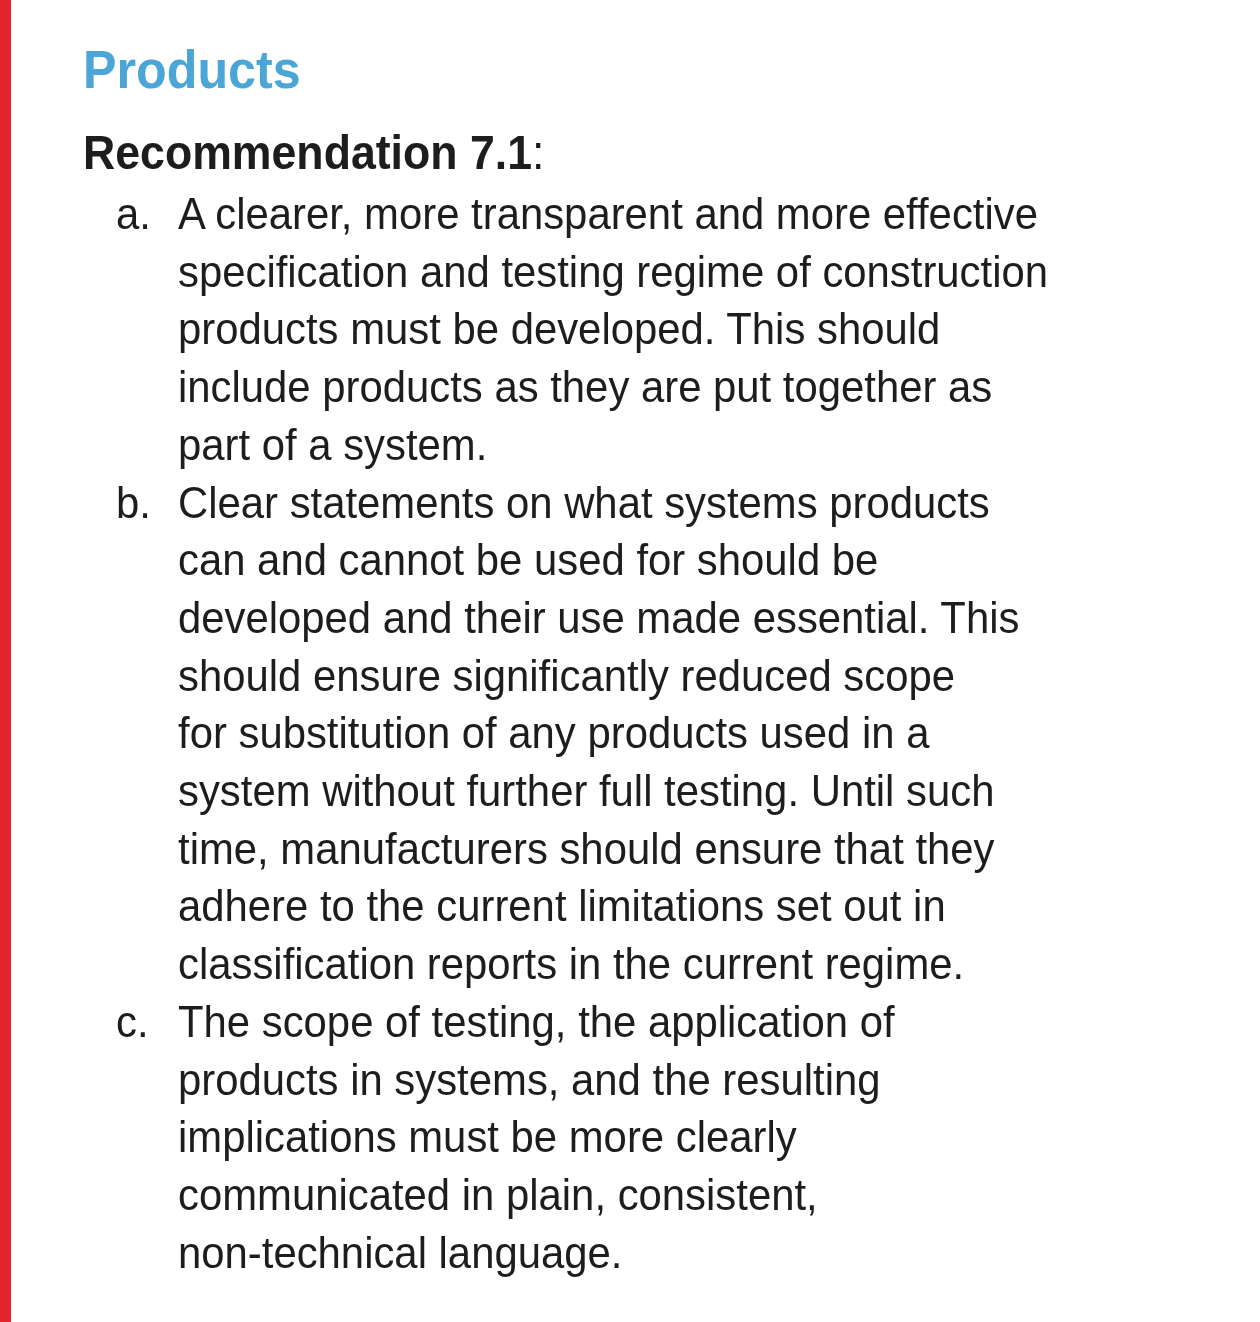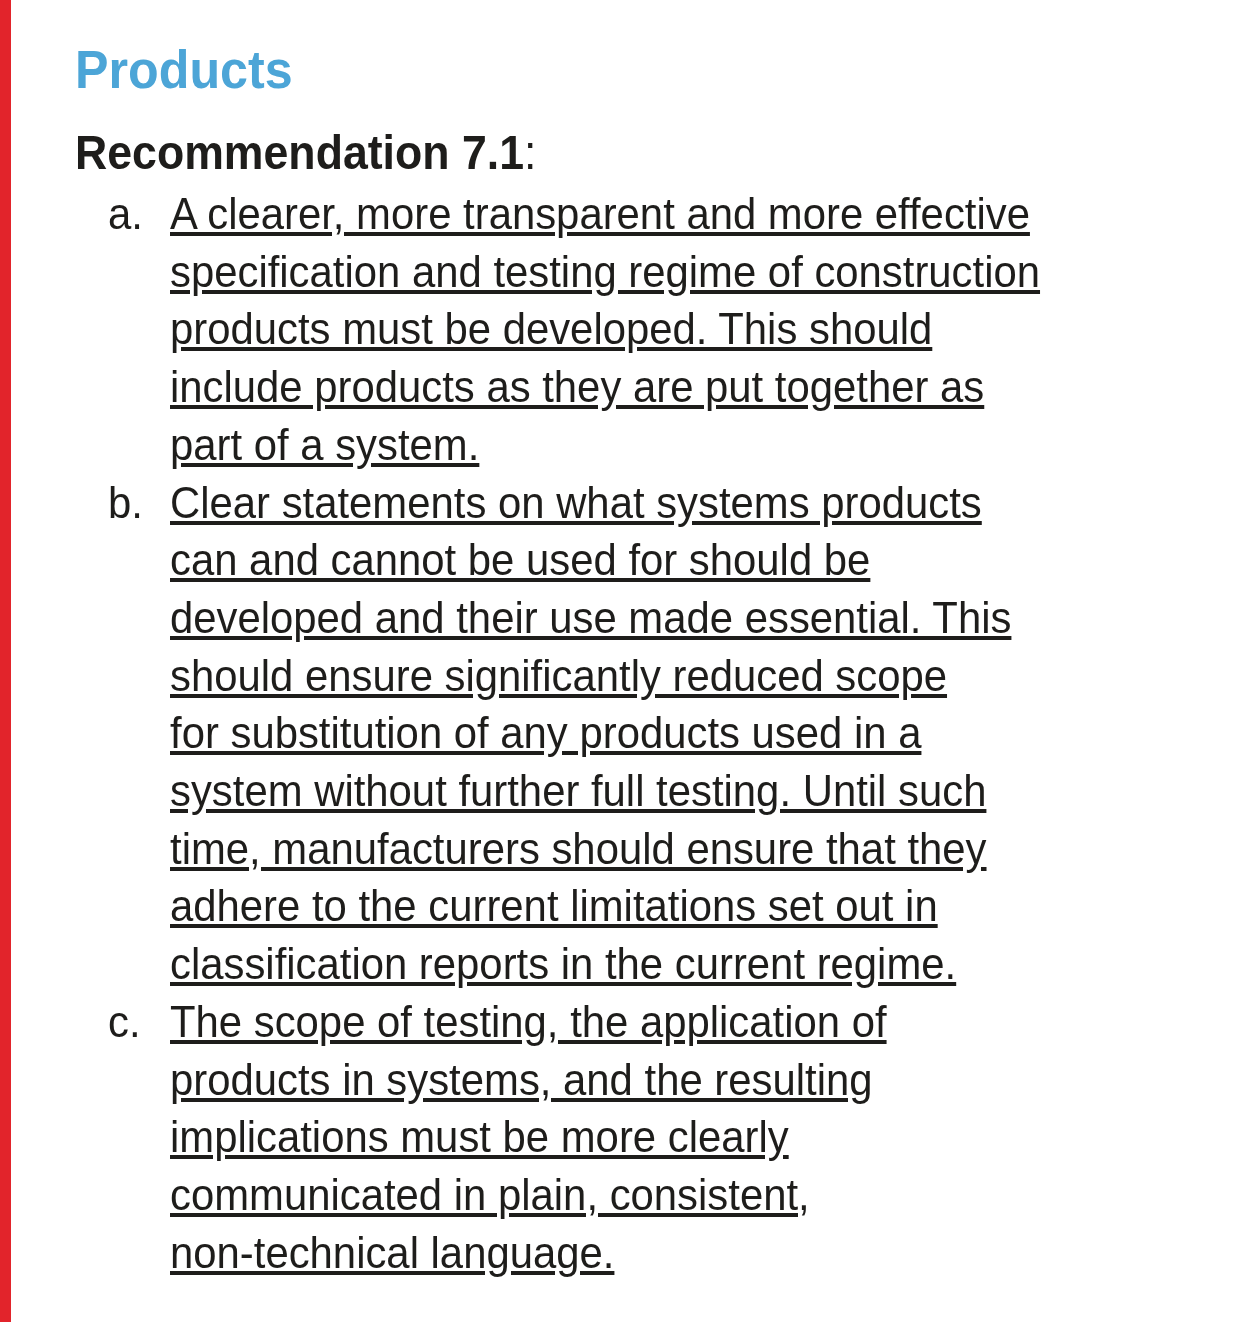--- a/index.html
+++ b/index.html
@@ -13,21 +13,21 @@
     color: var(--text-black, #1e1d1b);
   }
   .red-edge {
     position: absolute;
     left: 0; top: 0;
     width: 11px; height: 100%;
     background: var(--edge-red, #e2242b);
   }
   .page {
     position: absolute;
-    left: 0; top: 0;
+    left: 8px; top: 0;
     width: 1070px;
     padding: 40px 0 0 75px;
     box-sizing: border-box;
   }
   .heading {
     margin: 0;
     font-size: 54px;
     line-height: 58px;
     font-weight: bold;
     color: var(--heading-blue, #4ca5d7);
@@ -54,21 +54,21 @@
   }
   .item { display: flex; align-items: flex-start; }
   .marker {
     display: inline-block;
     flex: 0 0 auto;
     margin-left: 33px;
     width: 62px;
     transform: scaleX(0.93);
     transform-origin: 0 50%;
   }
-  .lines { flex: 1 1 auto; min-width: 0; text-decoration: underline; }
+  .lines { flex: 1 1 auto; min-width: 0; }
   .line {
     white-space: nowrap;
     transform: scaleX(0.93);
     transform-origin: 0 50%;
   }
 </style>
 </head>
 <body>
 
 <div class="red-edge"></div>

